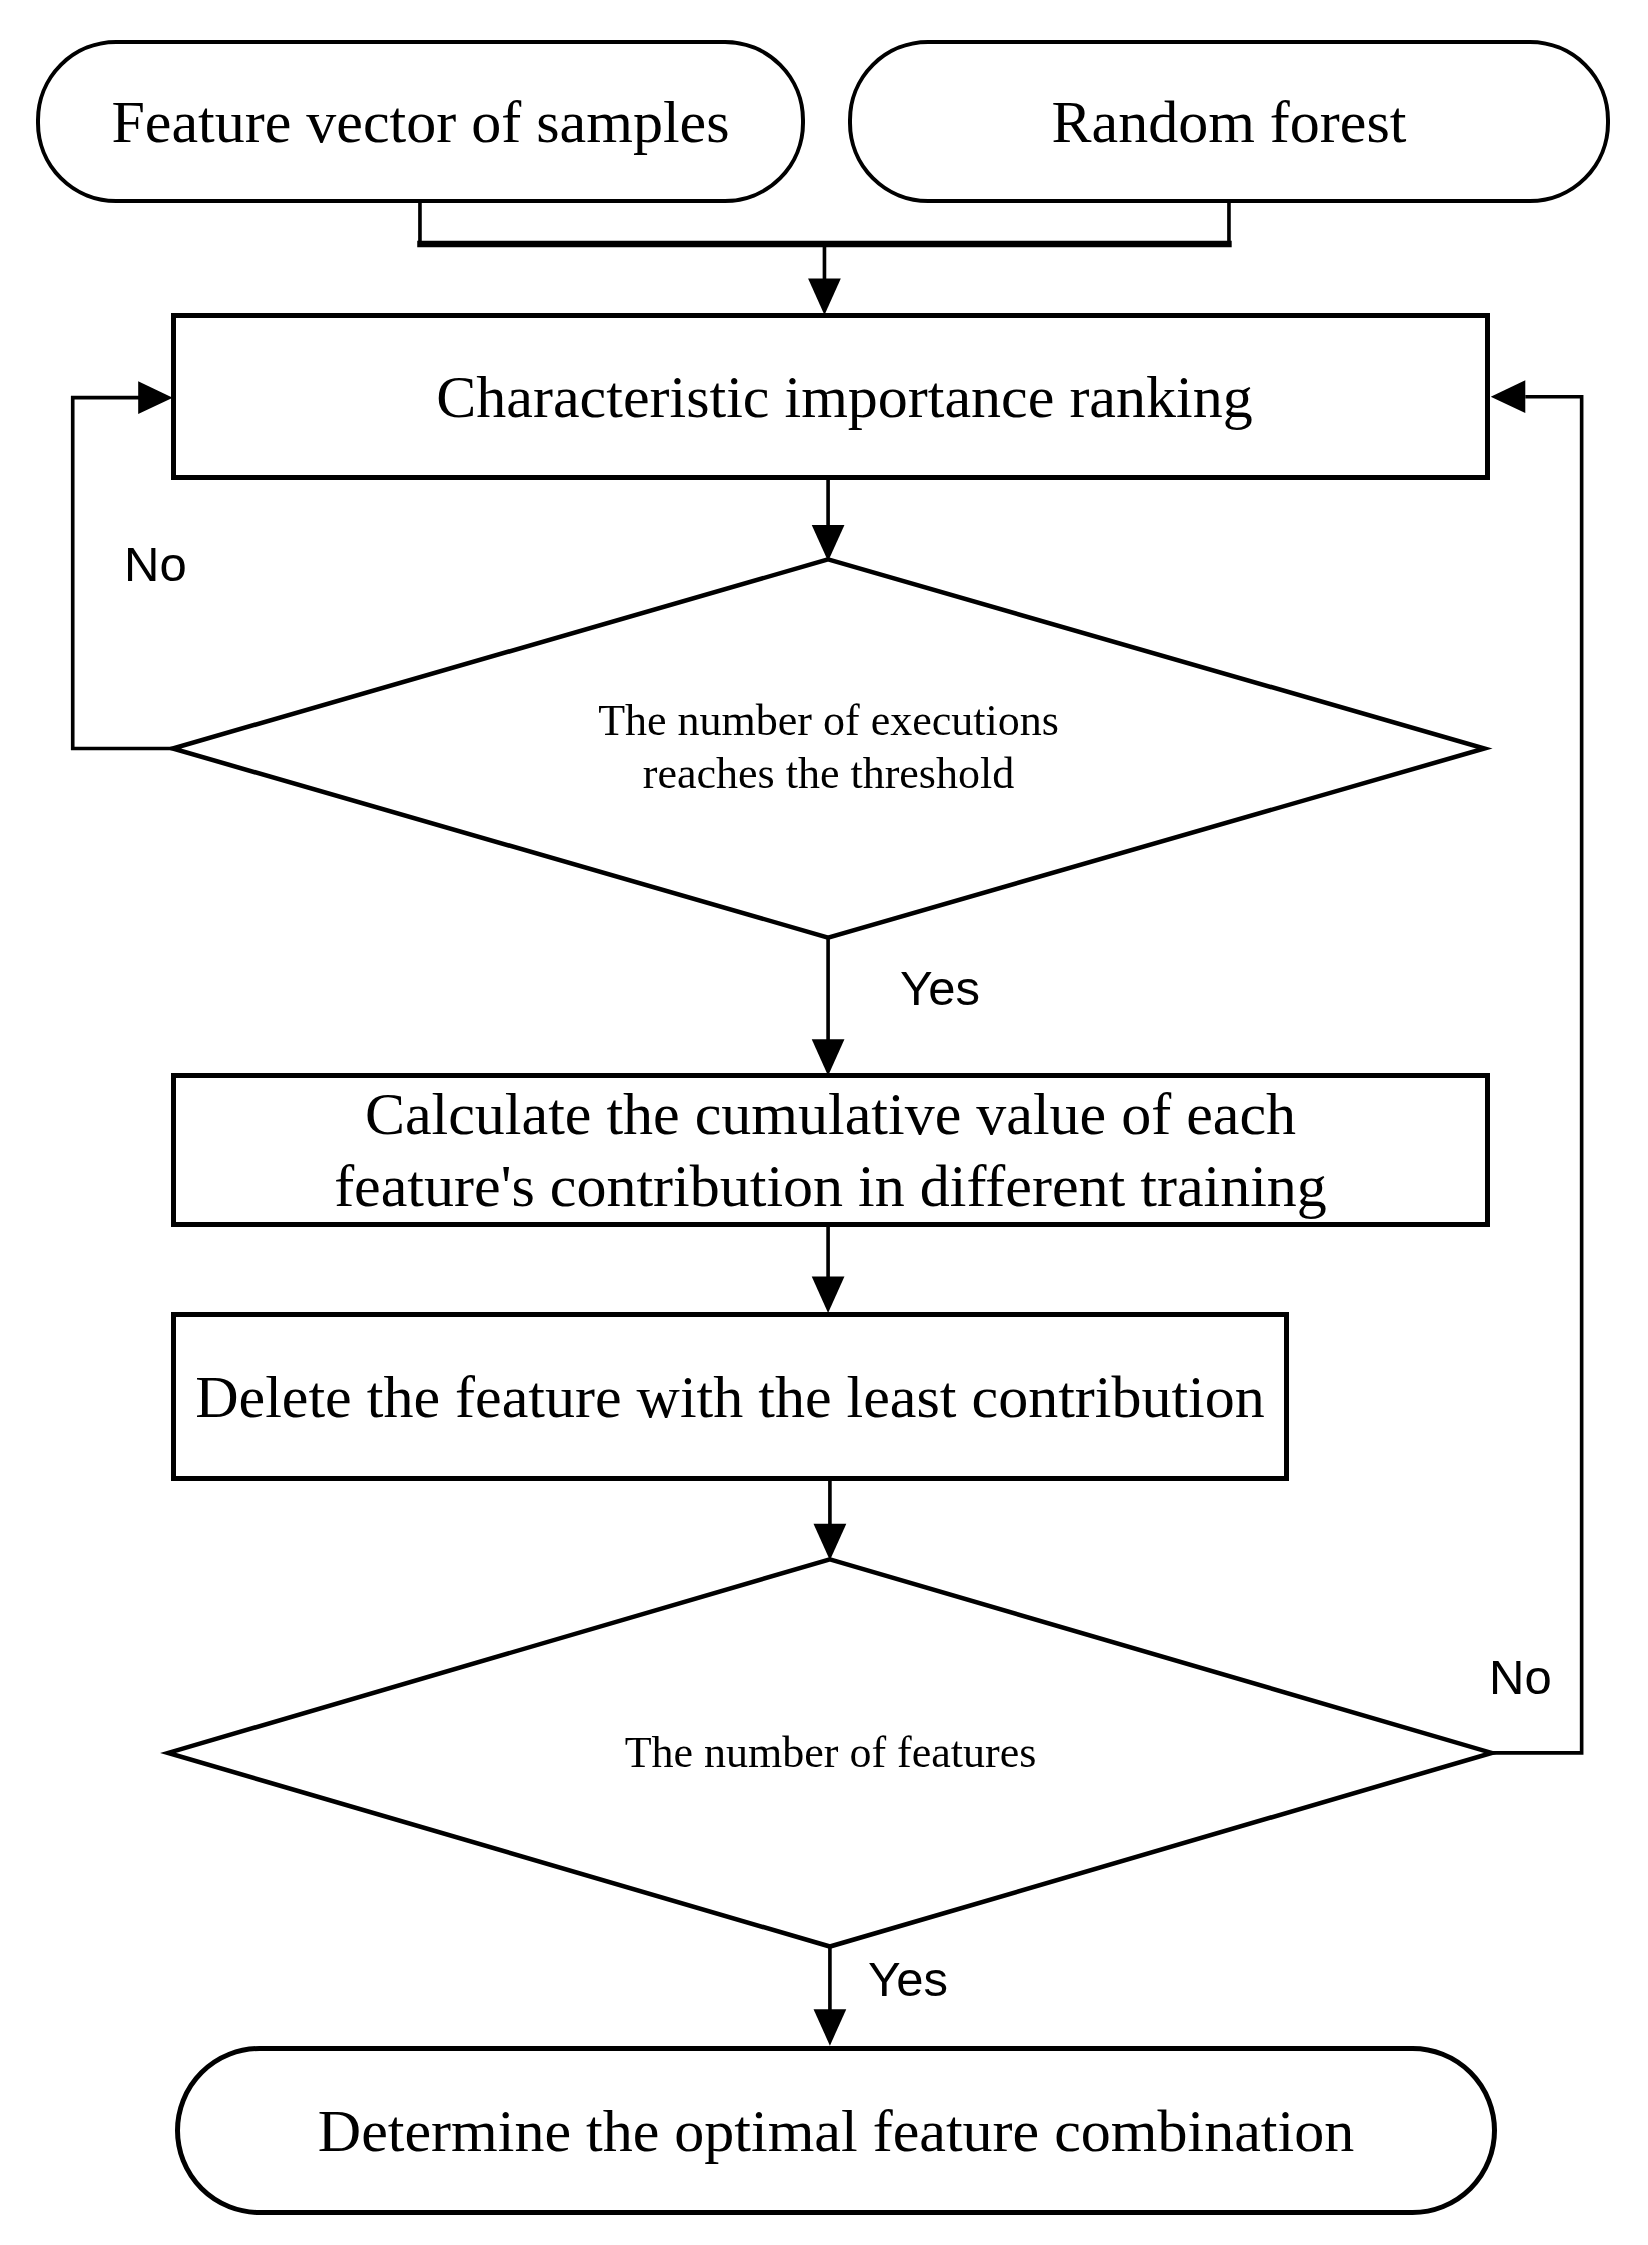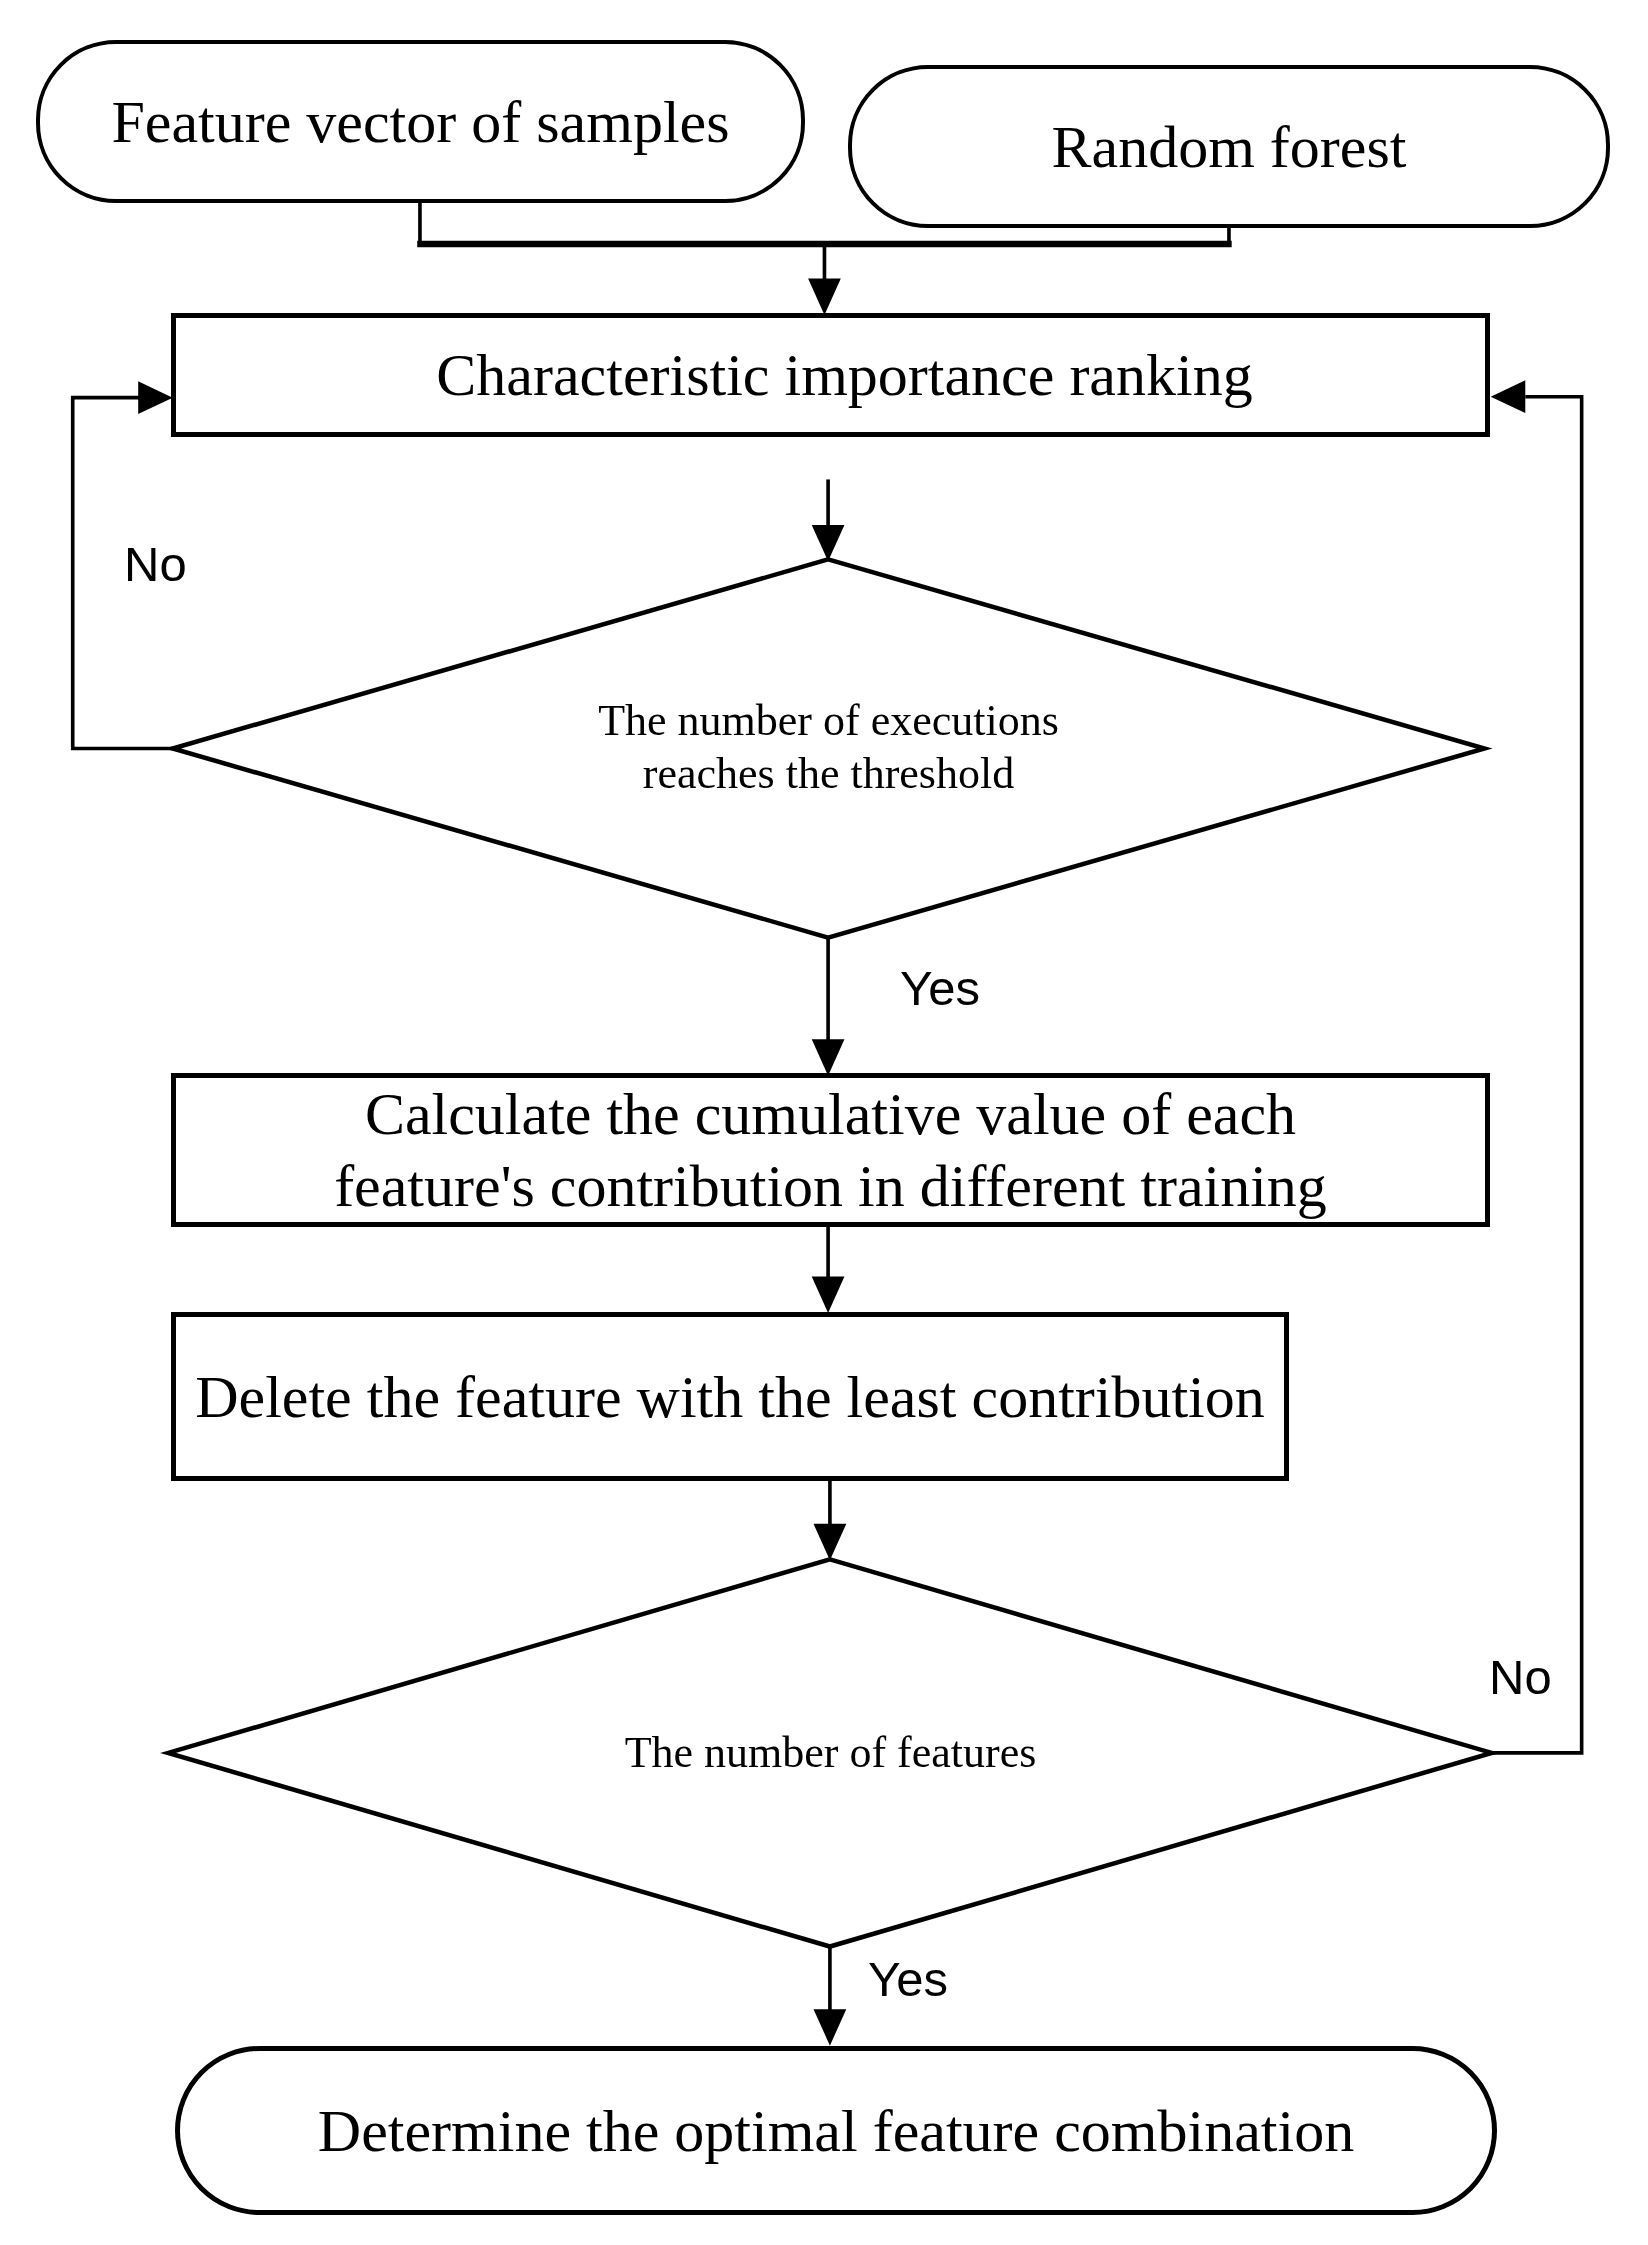--- a/index.html
+++ b/index.html
@@ -72,25 +72,25 @@
     <polygon points="895,2210 931,2210 913,2250" fill="#000" stroke="none"></polygon>
 
     <polygon points="911,615 1633,823 911,1031 190,823" fill="#ffffff" stroke-width="5"></polygon>
     <polygon points="913,1715 1641,1928 913,2141 185,1928" fill="#ffffff" stroke-width="5"></polygon>
   </svg>
 
   <div class="node terminal" style="left:36px;top:40px;width:769px;height:163px;">
     <span class="t">Feature vector of samples</span>
   </div>
 
-  <div class="node terminal" style="left:848px;top:40px;width:762px;height:163px;margin-top:25px;">
+  <div class="node terminal" style="left:848px;top:40px;width:762px;height:163px;">
     <span class="t">Random forest</span>
   </div>
 
-  <div class="node" style="left:171px;top:313px;width:1319px;height:124px;padding-left:28px;">
+  <div class="node" style="left:171px;top:313px;width:1319px;height:167px;padding-left:28px;">
     <span class="t">Characteristic importance ranking</span>
   </div>
 
   <div class="dtext" style="left:283px;top:648px;width:1091px;height:200px;">
     <span>The number of executions</span>
     <span>reaches the threshold</span>
   </div>
 
   <div class="node" style="left:171px;top:1073px;width:1319px;height:154px;flex-direction:column;">
     <span>Calculate the cumulative value of each</span>

